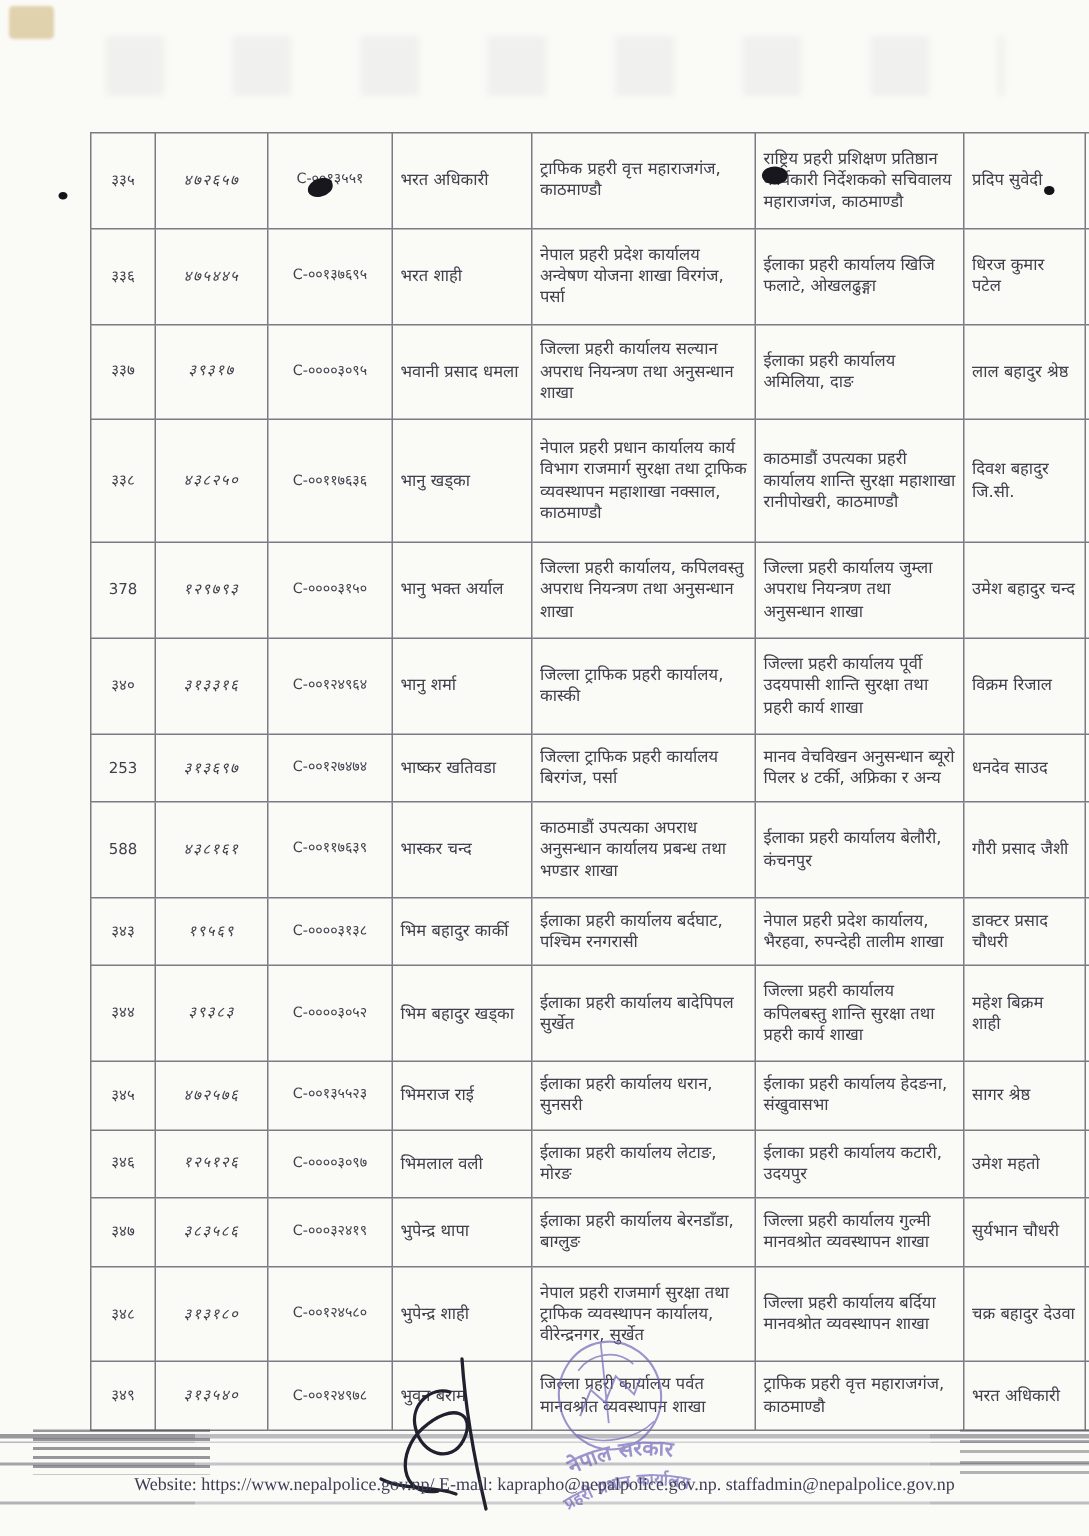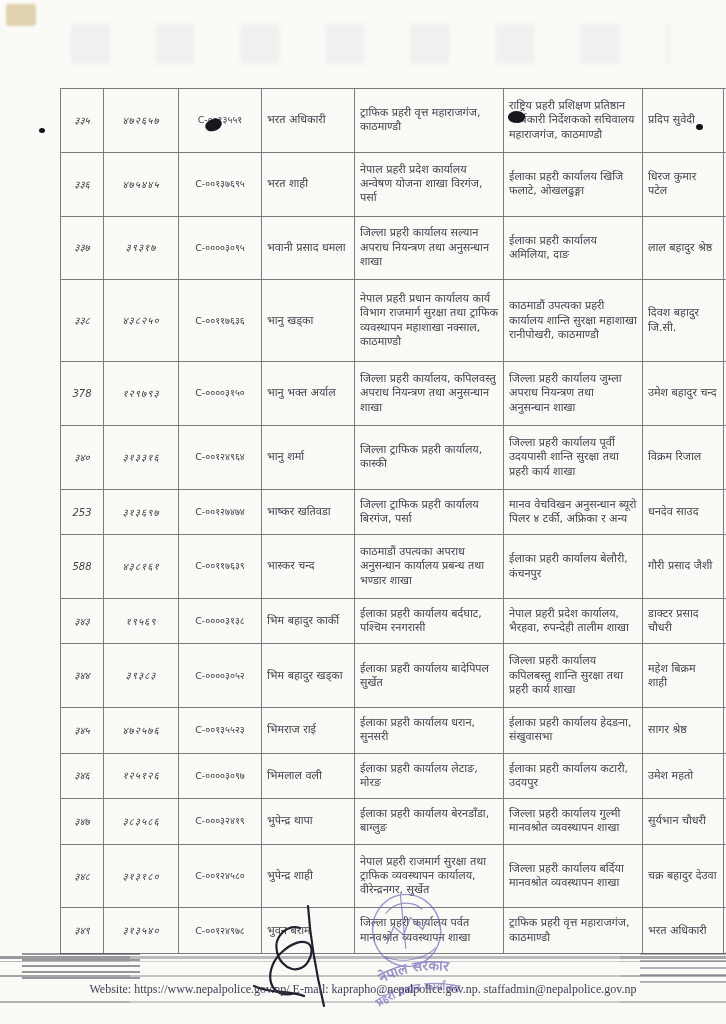--- a/index.html
+++ b/index.html
@@ -35,21 +35,21 @@
     width:632px;height:100%;
     font-size:11px;line-height:1.3;
   }
   table.roster td{
     border:1px solid #7b7b83;
     padding:3px 5px;
     vertical-align:middle;
     overflow:hidden;
     word-break:break-word;
   }
-  td.c0{width:32px;text-align:center;font-size:10px;padding:2px 1px;font-style:italic;}
+  td.c0{width:32px;text-align:center;font-size:10px;padding:2px 1px;}
   td.c1{width:64px;text-align:center;font-size:10px;letter-spacing:1px;font-style:italic;}
   td.c2{width:72px;text-align:center;font-size:9.5px;}
   td.c3{width:82px;}
   td.c4{width:138px;}
   td.c5{width:128px;}
   td.c6{width:70px;margin-left:20px;}
   td.c7{width:46px;font-size:10.5px;text-align:left;}
   
   .ink-blot{position:absolute;background:#17171d;border-radius:58% 42% 55% 45%;}
   .blot-a{left:205px;top:119px;width:17px;height:12px;transform:rotate(-12deg);}

